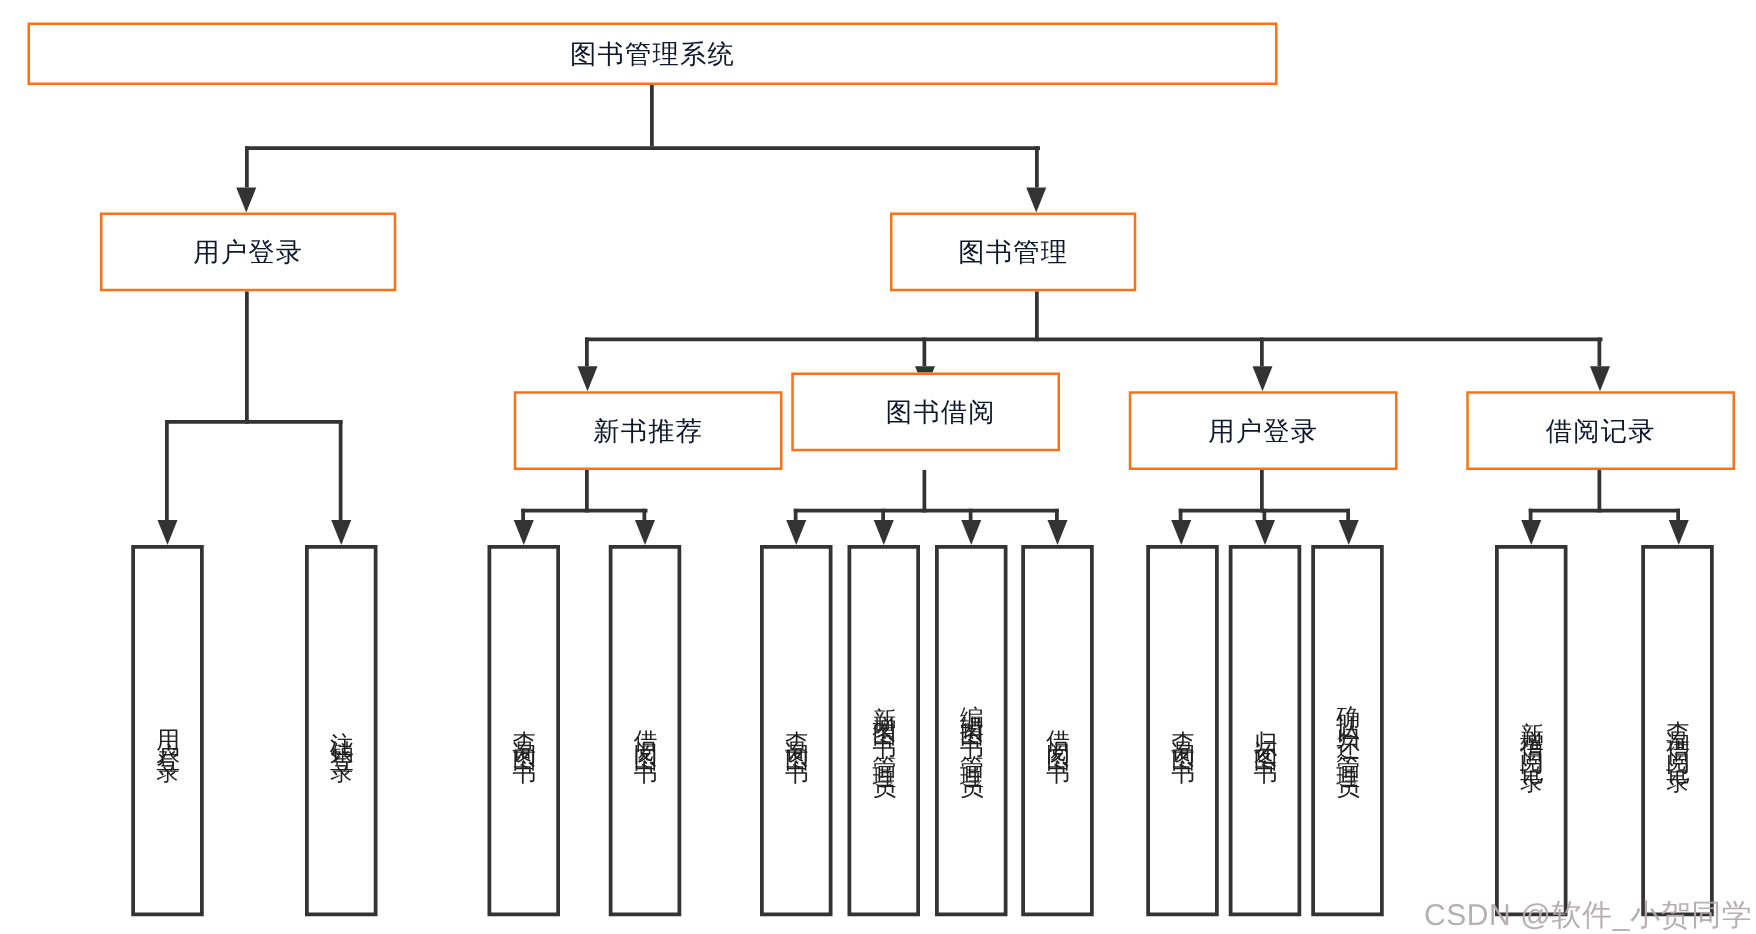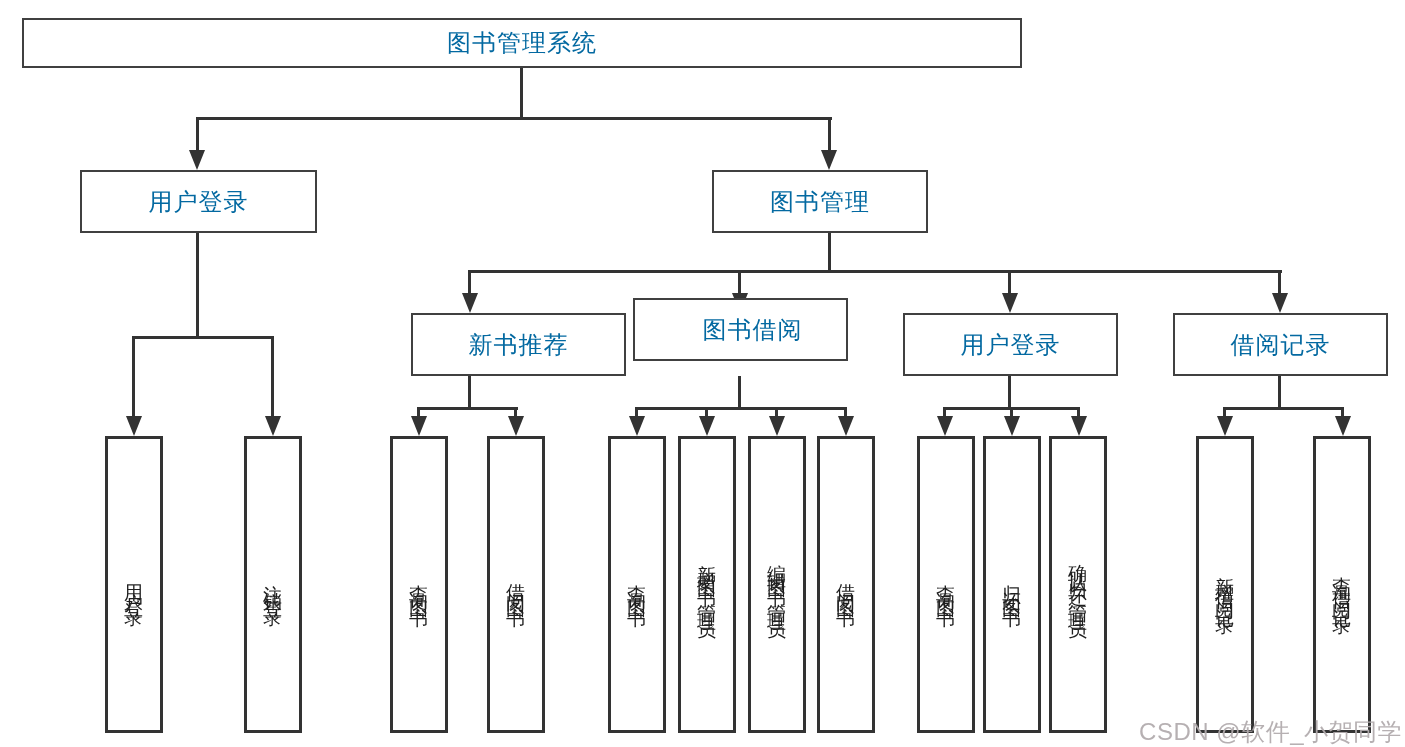--- a/index.html
+++ b/index.html
@@ -7,24 +7,24 @@
     position:relative;
     width:1405px;height:747px;
     background:#ffffff;
     font-family:"Liberation Sans", sans-serif;
     overflow:hidden;
   }
   
   .hbox{
     position:absolute;
     box-sizing:border-box;
-    border:2px solid #404040;
+    border:2px solid #f97316;
     background:#ffffff;
     display:flex;align-items:center;justify-content:center;
-    font-size:24px;color:#0369a1;
+    font-size:21px;color:#0f172a;
     letter-spacing:1px;
     z-index:2;
   }
   
   .leaf{
     position:absolute;
     top:436px;height:297px;width:58px;
     box-sizing:border-box;
     border:3px solid #333333;
     background:#ffffff;
@@ -64,21 +64,21 @@
 
 <div id="canvas">
 
   <div class="hbox" style="left:22px;top:18px;width:1000px;height:50px;">
     <span>图书管理系统</span>
   </div>
 
   <div class="hbox" style="left:80px;top:170px;width:237px;height:63px;">
     <span>用户登录</span>
   </div>
-  <div class="hbox" style="left:712px;top:170px;width:216px;height:63px;">
+  <div class="hbox" style="left:712px;top:170px;width:197px;height:63px;">
     <span>图书管理</span>
   </div>
 
   <div class="hbox" style="left:363px;top:313px;width:215px;height:63px;margin-left:48px;">
     <span>新书推荐</span>
   </div>
   <div class="hbox" style="left:633px;top:298px;width:215px;height:63px;padding-left:24px;">
     <span>图书借阅</span>
   </div>
   <div class="hbox" style="left:903px;top:313px;width:215px;height:63px;">

